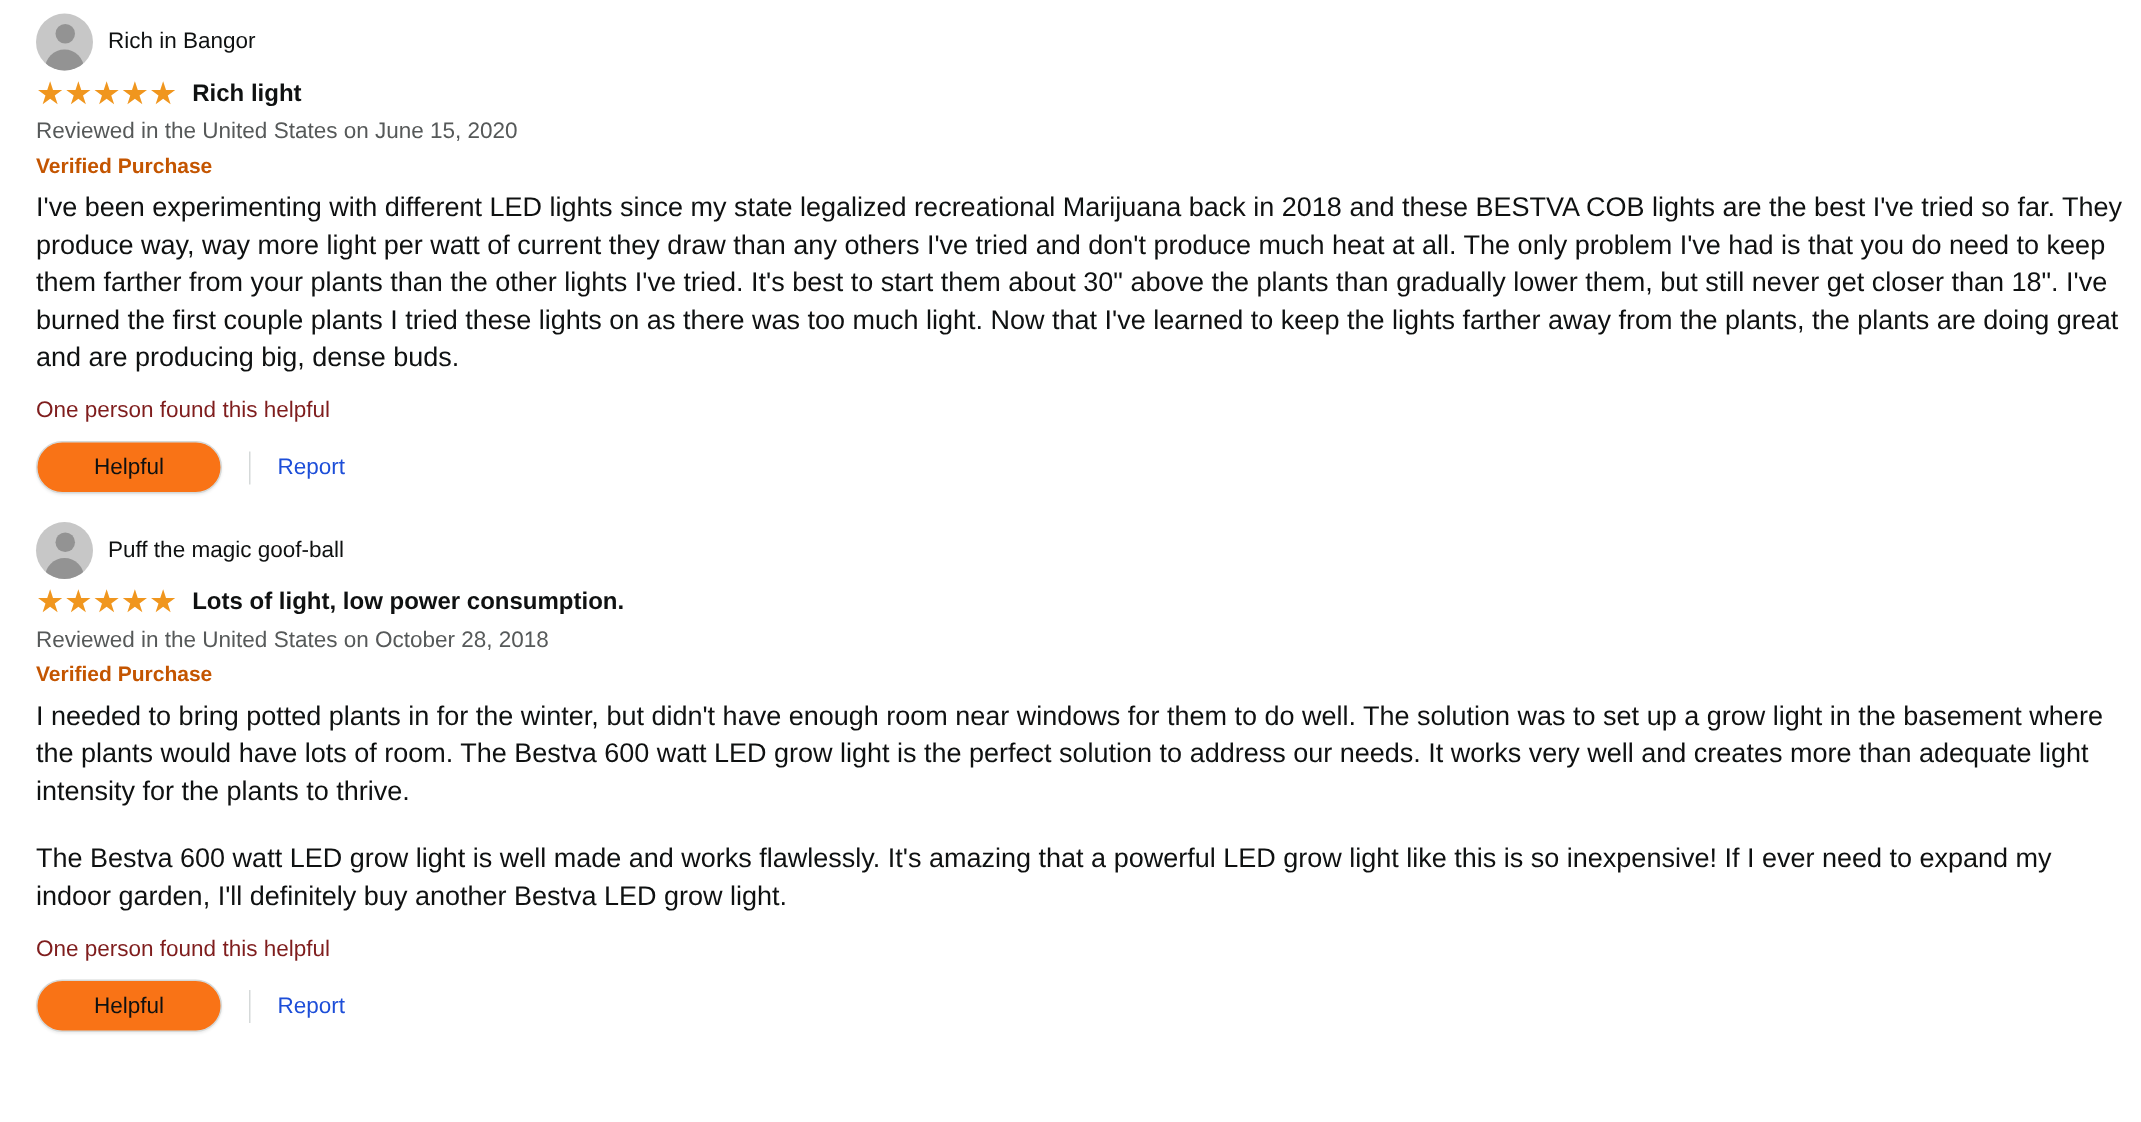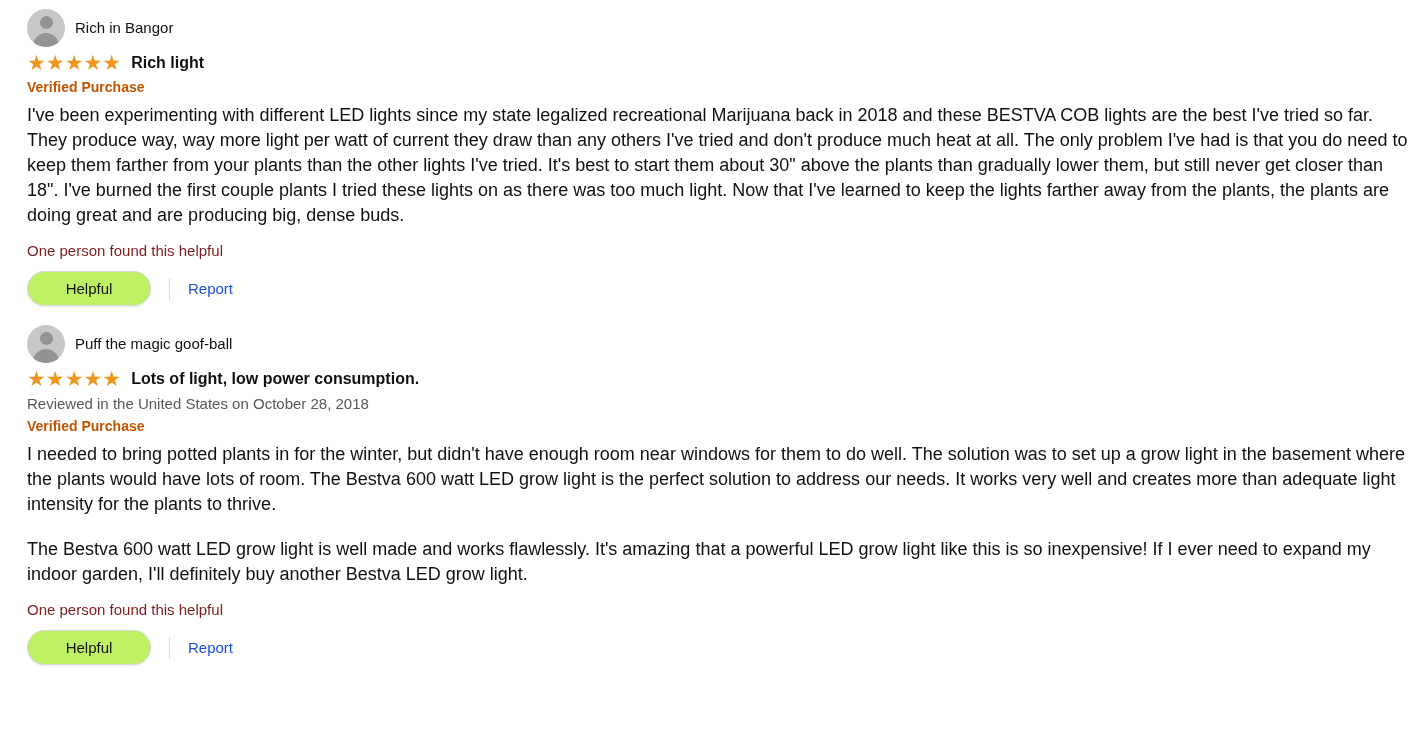--- a/index.html
+++ b/index.html
@@ -9,22 +9,21 @@
     background: #ffffff;
   }
   body {
     width: 1427px;
     height: 748px;
     font-family: "Liberation Sans", sans-serif;
     color: #0F1111;
     overflow: hidden;
   }
   .reviews {
-    padding: 8px 10px 0 3px;
-    margin-left: 24px;
+    padding: 8px 10px 0 24px;
   }
   .review {
     margin-bottom: 6px;
   }
   .reviewer-row {
     display: flex;
     align-items: center;
     gap: 10px;
     height: 40px;
     margin-bottom: 4px;
@@ -113,21 +112,21 @@
     line-height: 21px;
     margin: 12px 0 10px 0;
   }
   .actions {
     display: flex;
     align-items: center;
     gap: 0px;
     margin-bottom: 18px;
   }
   .helpful-btn {
-    background: #bef264;
+    background: #f97316;
     border: 1px solid #D5D9D9;
     border-radius: 18px;
     box-shadow: 0 1px 2px rgba(15,17,17,.08);
     font-size: 15px;
     color: #0F1111;
     padding: 6px 22px;
     line-height: 20px;
     cursor: pointer;
     font-family: "Liberation Sans", sans-serif;
     min-width: 124px;
@@ -154,20 +153,21 @@
 
   <div class="review">
     <div class="reviewer-row">
       <div class="avatar"></div>
       <span class="reviewer-name">Rich in Bangor</span>
     </div>
     <div class="rating-row">
       <span class="stars">★★★★★</span>
       <span class="review-title">Rich light</span>
     </div>
+    <div class="review-date">Reviewed in the United States on June 15, 2020</div>
     <a class="verified" href="#">Verified Purchase</a>
     <div class="review-body">
       <p>I've been experimenting with different LED lights since my state legalized recreational Marijuana back in 2018 and these BESTVA COB lights are the best I've tried so far. They produce way, way more light per watt of current they draw than any others I've tried and don't produce much heat at all. The only problem I've had is that you do need to keep them farther from your plants than the other lights I've tried. It's best to start them about 30" above the plants than gradually lower them, but still never get closer than 18". I've burned the first couple plants I tried these lights on as there was too much light. Now that I've learned to keep the lights farther away from the plants, the plants are doing great and are producing big, dense buds.</p>
     </div>
     <div class="helpful-count">One person found this helpful</div>
     <div class="actions">
       <button class="helpful-btn">Helpful</button>
       <span class="divider"></span>
       <a class="report-link" href="#">Report</a>
     </div>

